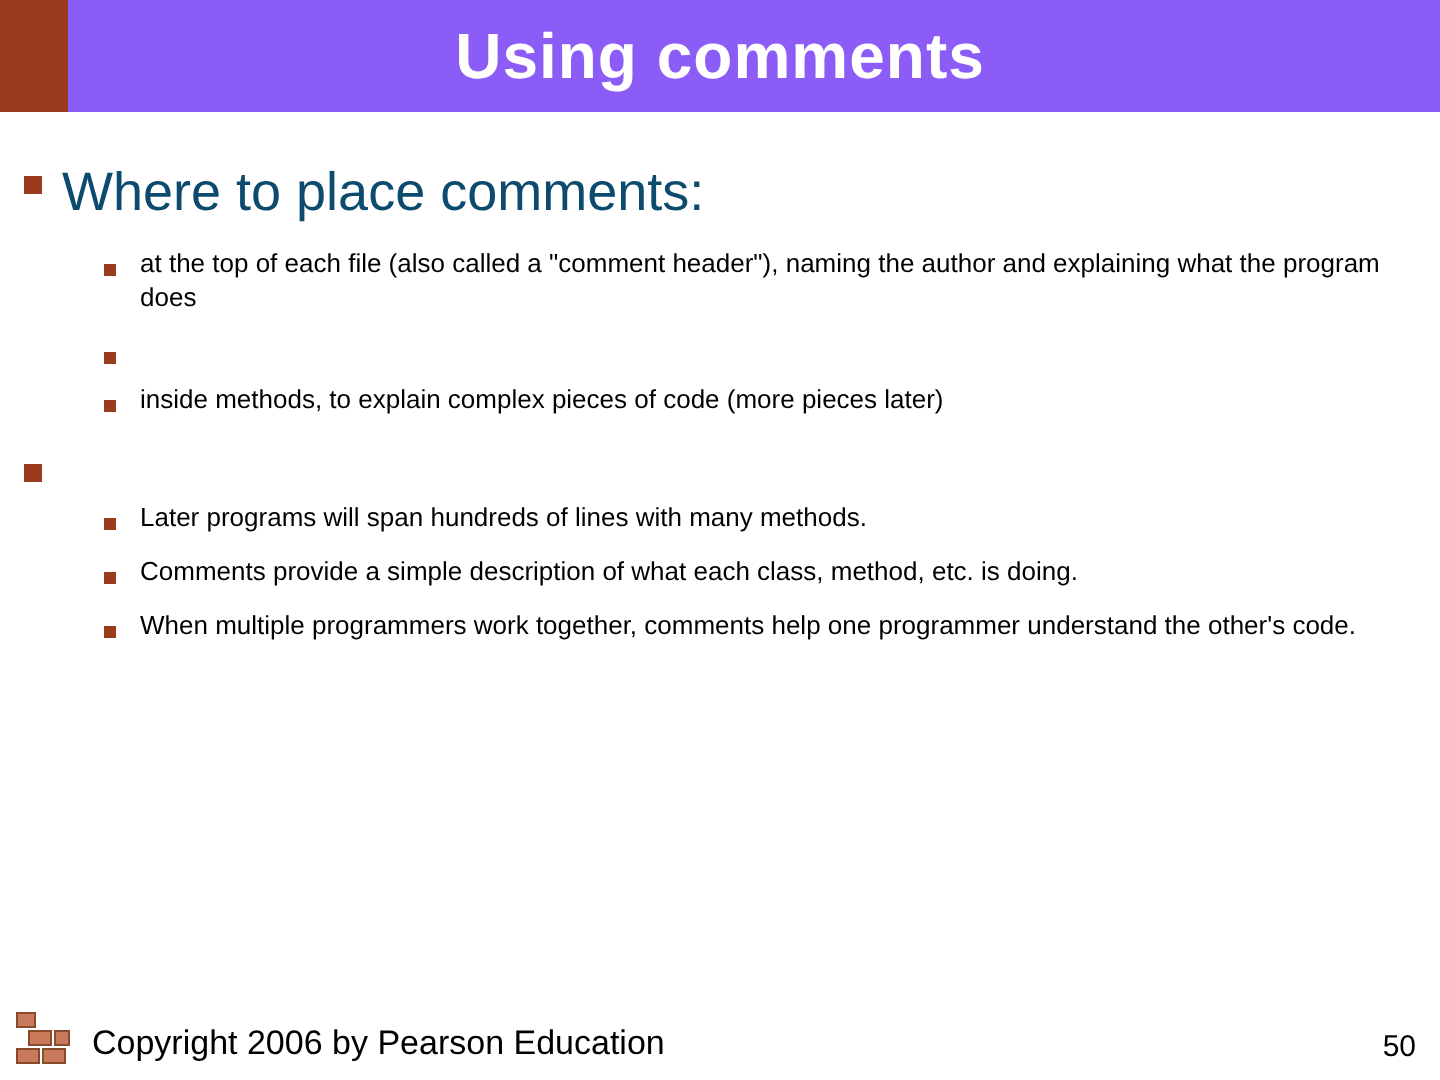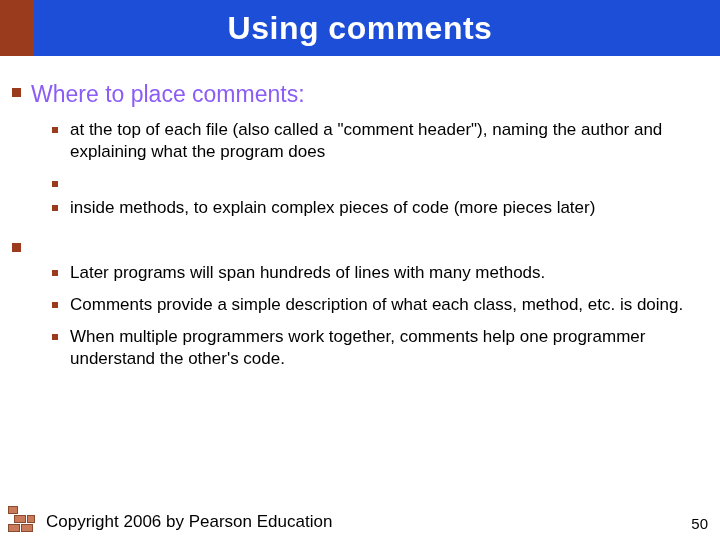--- a/index.html
+++ b/index.html
@@ -7,21 +7,21 @@
     width: 720px;
     height: 540px;
     background: #ffffff;
     font-family: Verdana, Geneva, sans-serif;
     position: relative;
     overflow: hidden;
   }
   .title-bar {
     width: 100%;
     height: 56px;
-    background: #1d4ed8;
+    background: #8b5cf6;
     position: relative;
     display: flex;
     align-items: center;
     justify-content: center;
   }
   .title-bar .accent {
     position: absolute;
     left: 0;
     top: 0;
     width: 34px;
@@ -45,43 +45,43 @@
   }
   .top-bullet {
     width: 9px;
     height: 9px;
     background: #9a3b1e;
     margin-top: 8px;
     margin-right: 10px;
     flex-shrink: 0;
   }
   .top-text {
-    font-size: 23px;
-    color: #8b5cf6;
+    font-size: 27px;
+    color: #0c4a6e;
     line-height: 1.25;
   }
   .sub-list {
     margin-left: 40px;
     margin-top: 8px;
   }
   .sub-item {
     display: flex;
     align-items: flex-start;
     margin-bottom: 10px;
   }
   .sub-bullet {
     width: 6px;
     height: 6px;
     background: #9a3b1e;
     margin-top: 8px;
     margin-right: 12px;
     flex-shrink: 0;
   }
   .sub-text {
-    font-size: 17px;
+    font-size: 13px;
     color: #000000;
     line-height: 1.3;
   }
   .footer {
     position: absolute;
     bottom: 8px;
     left: 0;
     width: 100%;
     padding: 0 12px 0 46px;
     display: flex;

